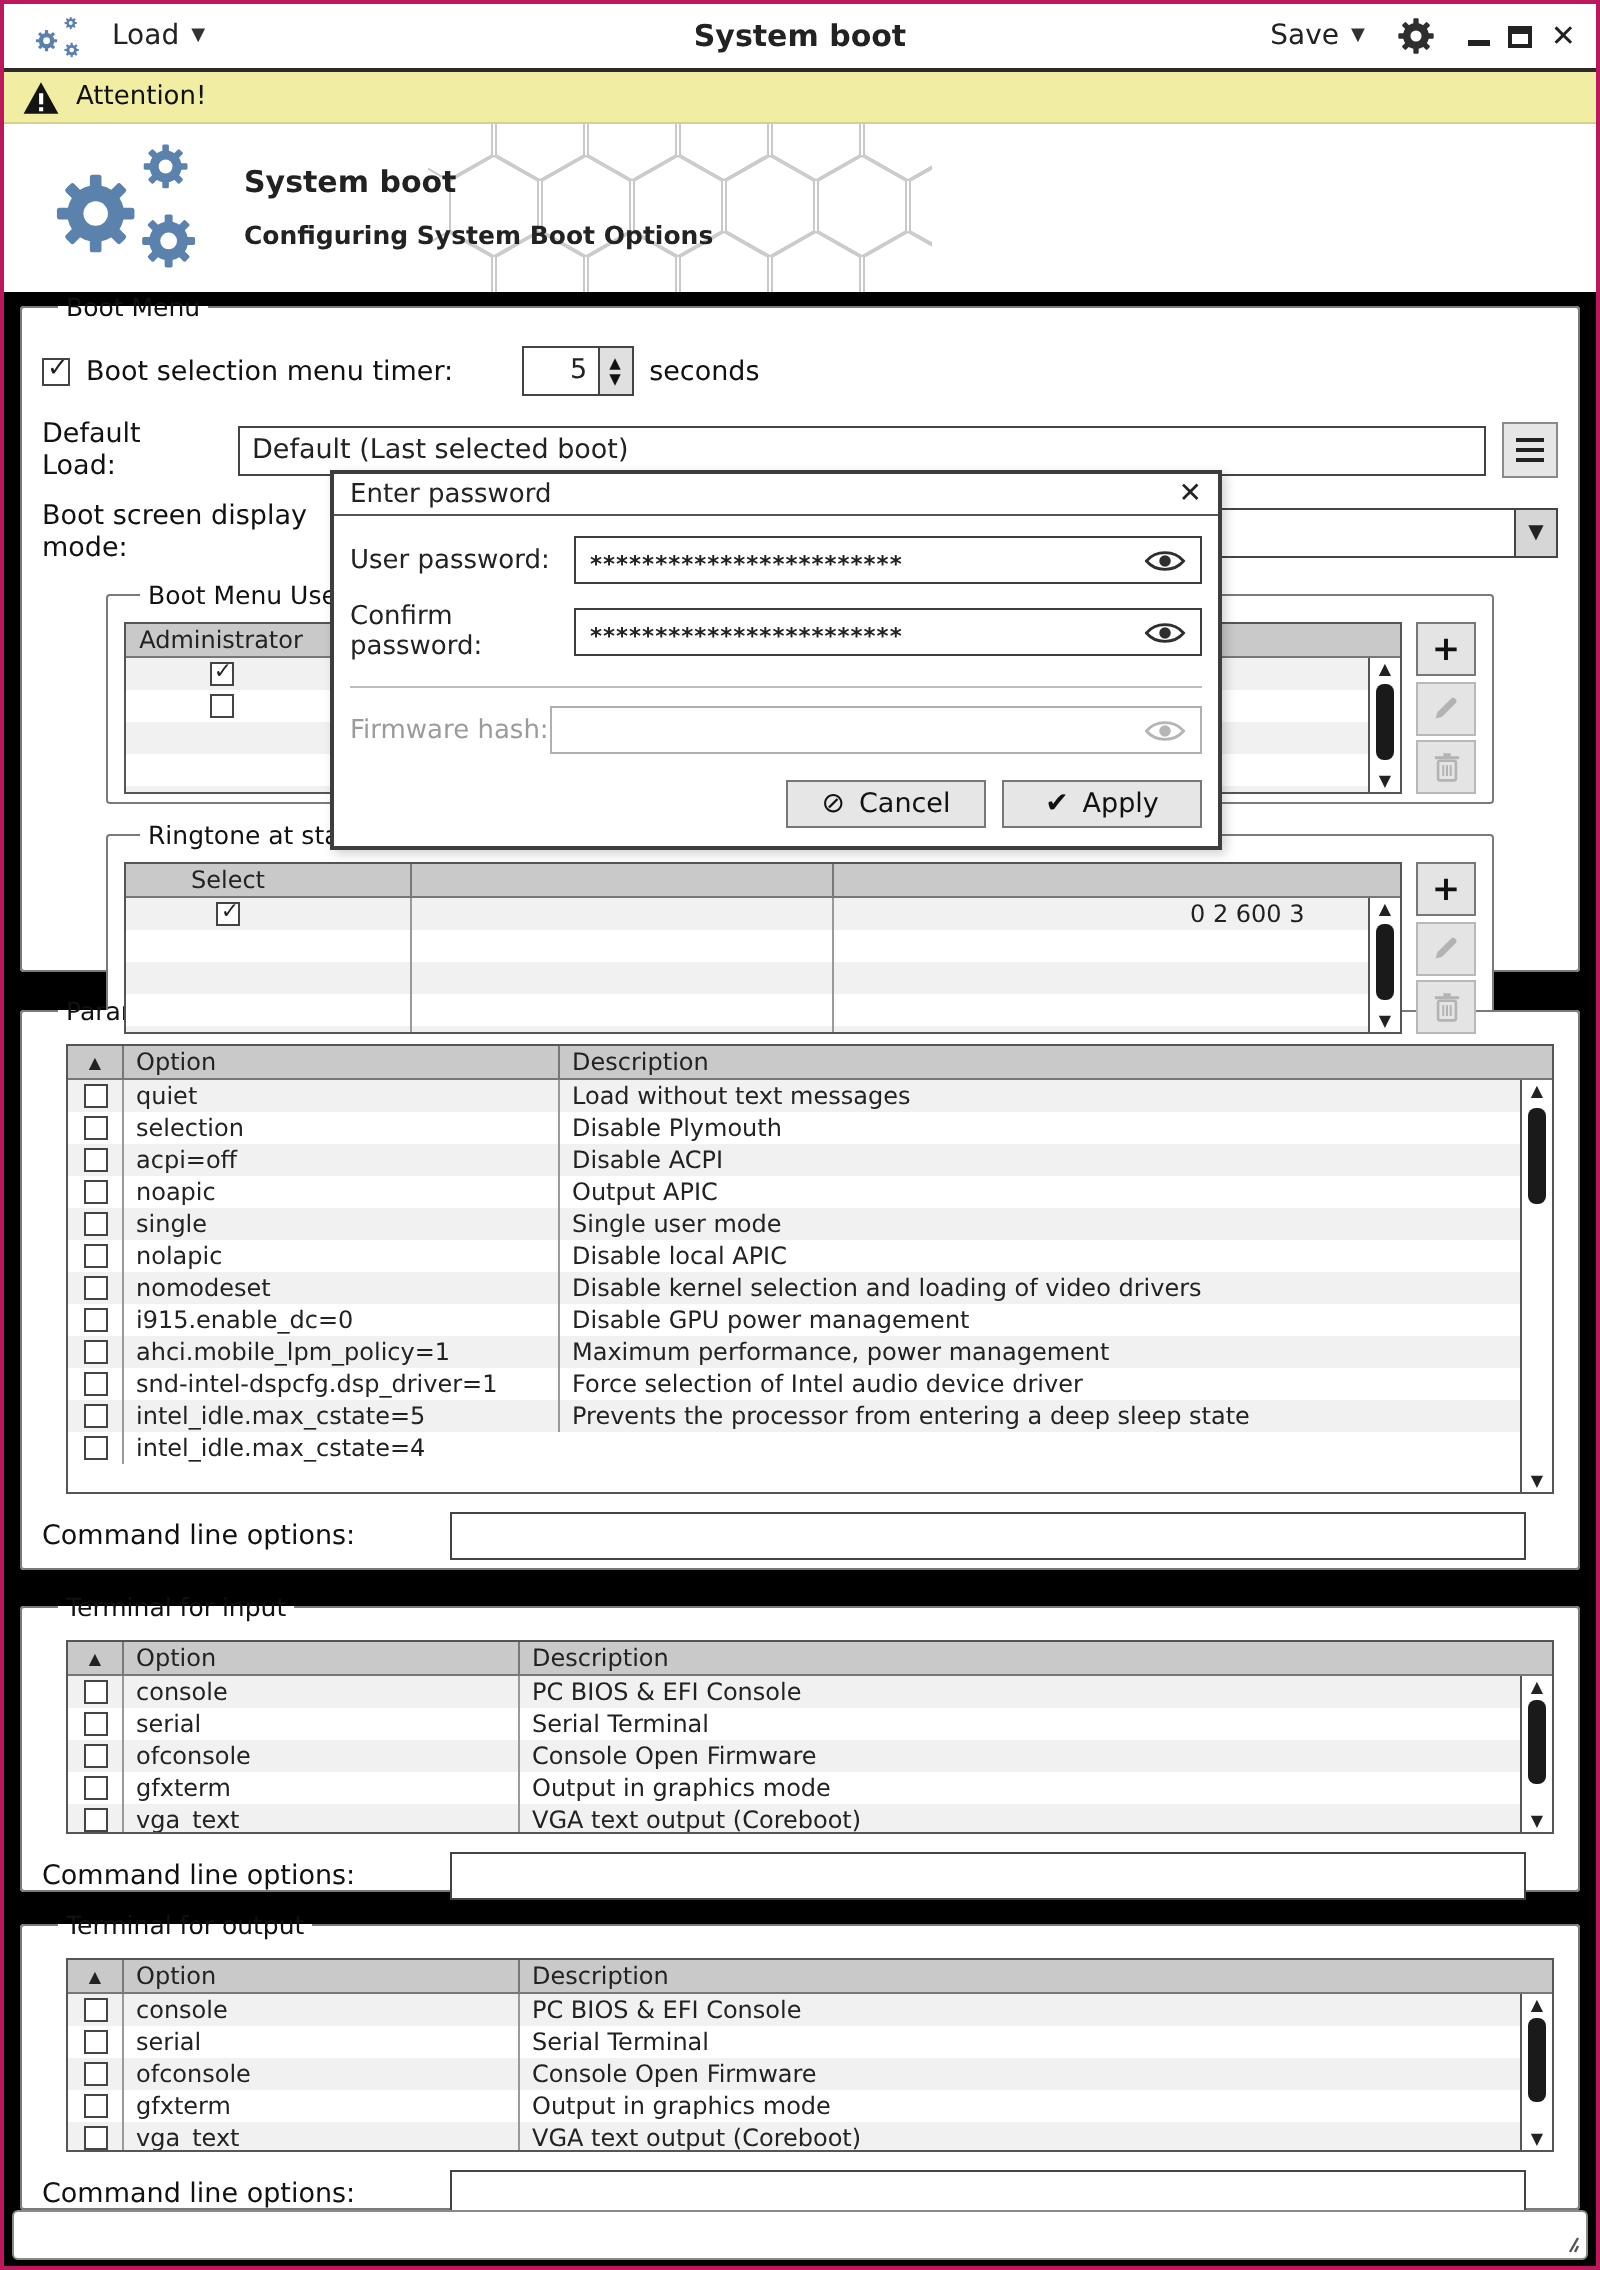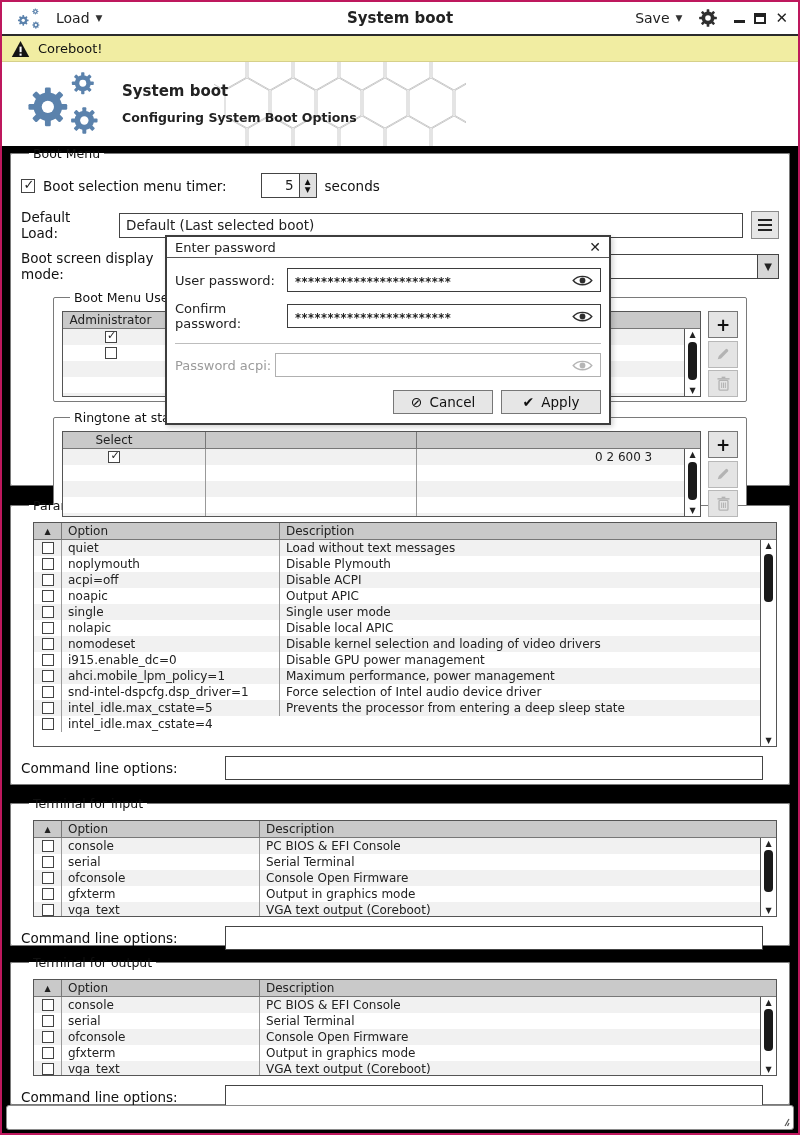--- a/index.html
+++ b/index.html
@@ -168,21 +168,21 @@
       </div>
     </div>
   </div>
 
   <div class="banner">
     <svg width="19" height="18" viewBox="0 0 24 22">
       <path d="M12 1 L23 21 H1 Z" fill="#141414"></path>
       <rect x="10.8" y="8" width="2.6" height="7" fill="#fff"></rect>
       <rect x="10.8" y="16.8" width="2.6" height="2.6" fill="#fff"></rect>
     </svg>
-    <span class="banner-text">Coreboot!</span>
+    <span class="banner-text">Attention!</span>
   </div>
 
   <div class="apphead">
     <svg class="hexes" width="252" height="84">
       <use href="#hex" x="-12" y="-22"></use>
         <use href="#hex" x="34" y="-22"></use>
         <use href="#hex" x="80" y="-22"></use>
       <use href="#hex" x="126" y="-22"></use>
         <use href="#hex" x="172" y="-22"></use>
         <use href="#hex" x="218" y="-22"></use>
@@ -387,21 +387,21 @@
               <span class="tc c" style="width:27px">
                 <span class="cb small"></span>
               </span>
               <span class="tc bl pad" style="width:218px">quiet</span>
               <span class="tc bl pad grow">Load without text messages</span>
             </div>
           <div class="trow">
               <span class="tc c" style="width:27px">
                 <span class="cb small"></span>
               </span>
-              <span class="tc bl pad" style="width:218px">noplymouth</span>
+              <span class="tc bl pad" style="width:218px">selection</span>
               <span class="tc bl pad grow">Disable Plymouth</span>
             </div>
           <div class="trow">
               <span class="tc c" style="width:27px">
                 <span class="cb small"></span>
               </span>
               <span class="tc bl pad" style="width:218px">acpi=off</span>
               <span class="tc bl pad grow">Disable ACPI</span>
             </div>
           <div class="trow">
@@ -626,21 +626,21 @@
       <div class="pwbox">
         <span class="stars">************************</span>
         <svg class="eyeic" width="21" height="13" viewBox="0 0 22 14">
           <path d="M1 7 C6 1 16 1 21 7 C16 13 6 13 1 7 Z" fill="none" stroke="currentColor" stroke-width="1.5"></path>
           <circle cx="11" cy="7" r="3.1" fill="currentColor"></circle>
         </svg>
       </div>
     </div>
     <div class="msep"></div>
     <div class="mrow" style="margin-top:9px">
-      <span class="mlbl dis" style="width:100px">Password acpi:</span>
+      <span class="mlbl dis" style="width:100px">Firmware hash:</span>
       <div class="pwbox dis">
         <span class="stars"></span>
         <svg class="eyeic dis" width="21" height="13" viewBox="0 0 22 14">
           <path d="M1 7 C6 1 16 1 21 7 C16 13 6 13 1 7 Z" fill="none" stroke="currentColor" stroke-width="1.5"></path>
           <circle cx="11" cy="7" r="3.1" fill="currentColor"></circle>
         </svg>
       </div>
     </div>
     <div class="mbtns">
       <div class="dbtn">

